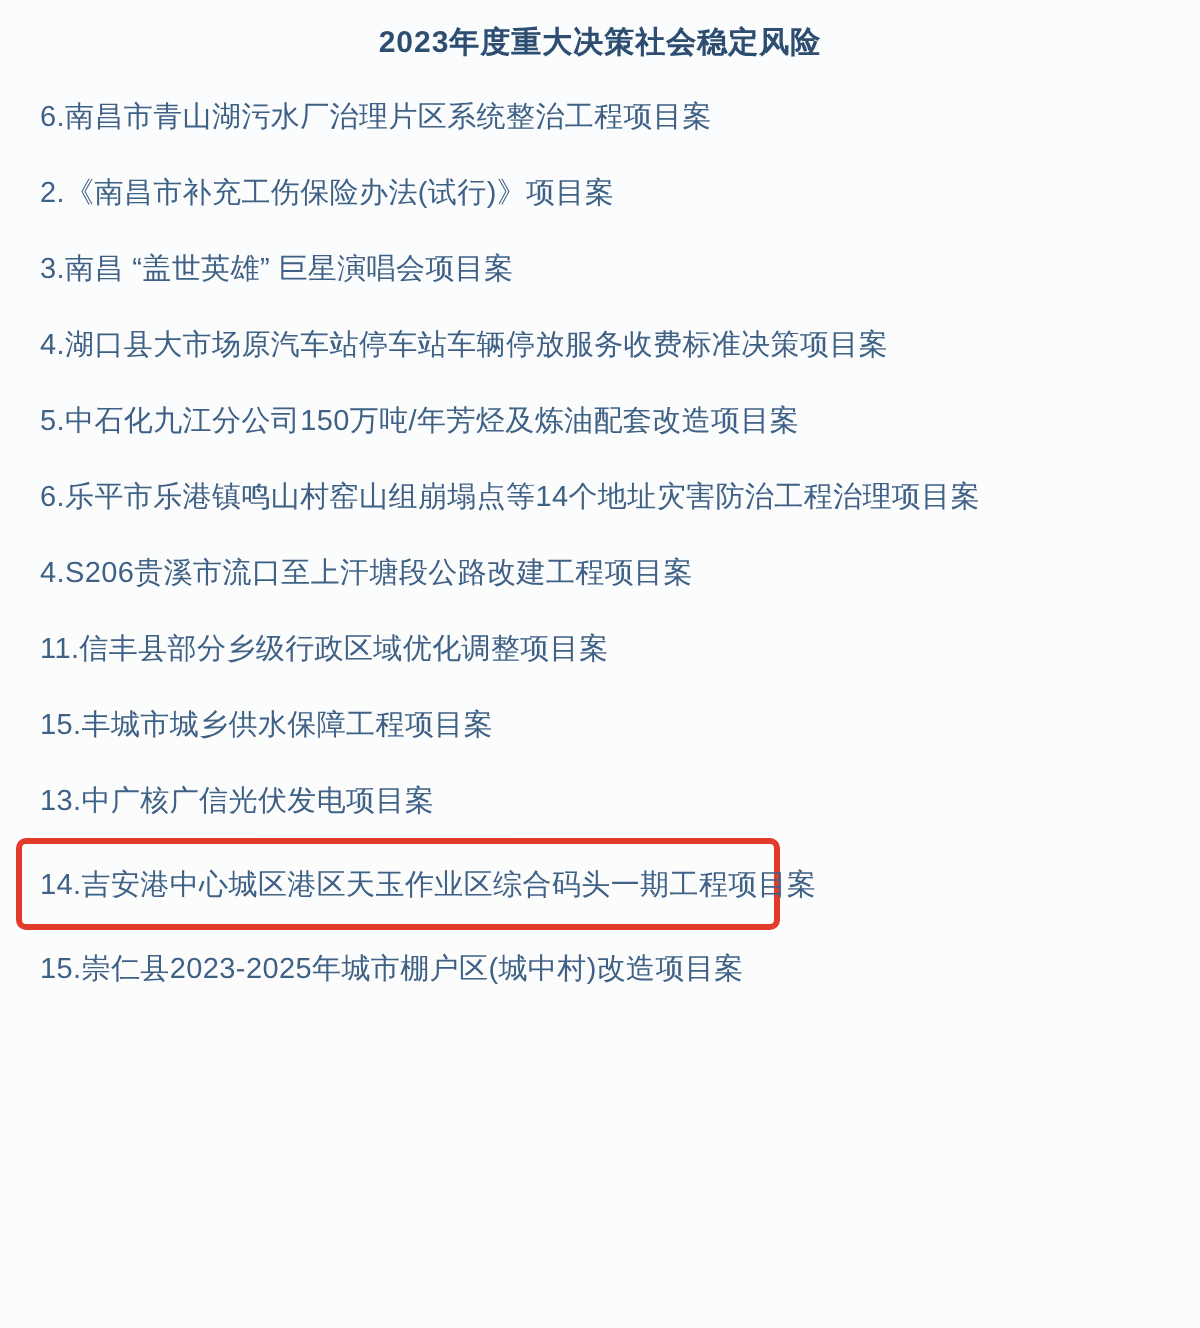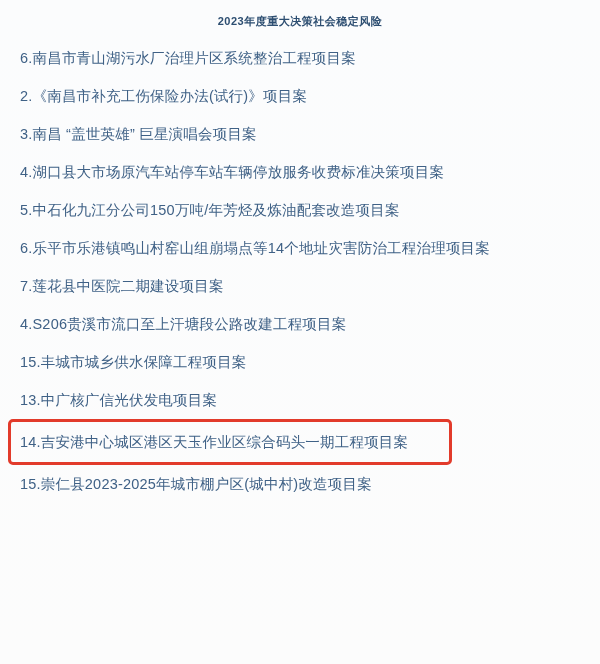--- a/index.html
+++ b/index.html
@@ -12,21 +12,21 @@
   body { background: #fbfbfc; }
   .page {
     width: 600px;
     height: 664px;
     position: relative;
     background: linear-gradient(180deg, #fbfcfd 0%, #fcfcfc 100%);
   }
   .doc-title {
     padding-top: 12px;
     text-align: center;
-    font-size: 11px;
+    font-size: 15px;
     line-height: 19px;
     font-weight: bold;
     color: #2d4e71;
     letter-spacing: 0.5px;
   }
   .doc-subtitle {
     margin-top: 18px;
     text-align: center;
     font-size: 15px;
     line-height: 19px;
@@ -44,21 +44,21 @@
     padding-left: 20px;
   }
   .item-text {
     font-size: 14.5px;
     color: #3f6186;
     letter-spacing: 0.2px;
     white-space: nowrap;
   }
   .item-row.highlighted {
     height: 46px;
-    width: 444px;
+    width: 382px;
     margin-left: 8px;
     padding-left: 9px;
     border-style: solid;
     border-width: 3px;
     border-radius: 5px;
   }
 </style>
 </head>
 <body style="background: rgb(251, 251, 252);">
 
@@ -77,24 +77,24 @@
       <div class="item-row">
         <span class="item-text" style="color: rgb(63, 97, 134);">4.湖口县大市场原汽车站停车站车辆停放服务收费标准决策项目案</span>
       </div>
       <div class="item-row">
         <span class="item-text" style="color: rgb(63, 97, 134);">5.中石化九江分公司150万吨/年芳烃及炼油配套改造项目案</span>
       </div>
       <div class="item-row">
         <span class="item-text" style="color: rgb(63, 97, 134);">6.乐平市乐港镇鸣山村窑山组崩塌点等14个地址灾害防治工程治理项目案</span>
       </div>
       <div class="item-row">
-        <span class="item-text" style="color: rgb(63, 97, 134);">7.莲花县中医院二期建设项目案</span>
+        <span class="item-text" style="color: rgb(63, 97, 134);">4.S206贵溪市流口至上汗塘段公路改建工程项目案</span>
       </div>
       <div class="item-row">
-        <span class="item-text" style="color: rgb(63, 97, 134);">4.S206贵溪市流口至上汗塘段公路改建工程项目案</span>
+        <span class="item-text" style="color: rgb(63, 97, 134);">11.信丰县部分乡级行政区域优化调整项目案</span>
       </div>
       <div class="item-row">
         <span class="item-text" style="color: rgb(63, 97, 134);">15.丰城市城乡供水保障工程项目案</span>
       </div>
       <div class="item-row">
         <span class="item-text" style="color: rgb(63, 97, 134);">13.中广核广信光伏发电项目案</span>
       </div>
       <div class="item-row highlighted" style="border-color: rgb(226, 59, 43);">
         <span class="item-text" style="color: rgb(63, 97, 134);">14.吉安港中心城区港区天玉作业区综合码头一期工程项目案</span>
       </div>

